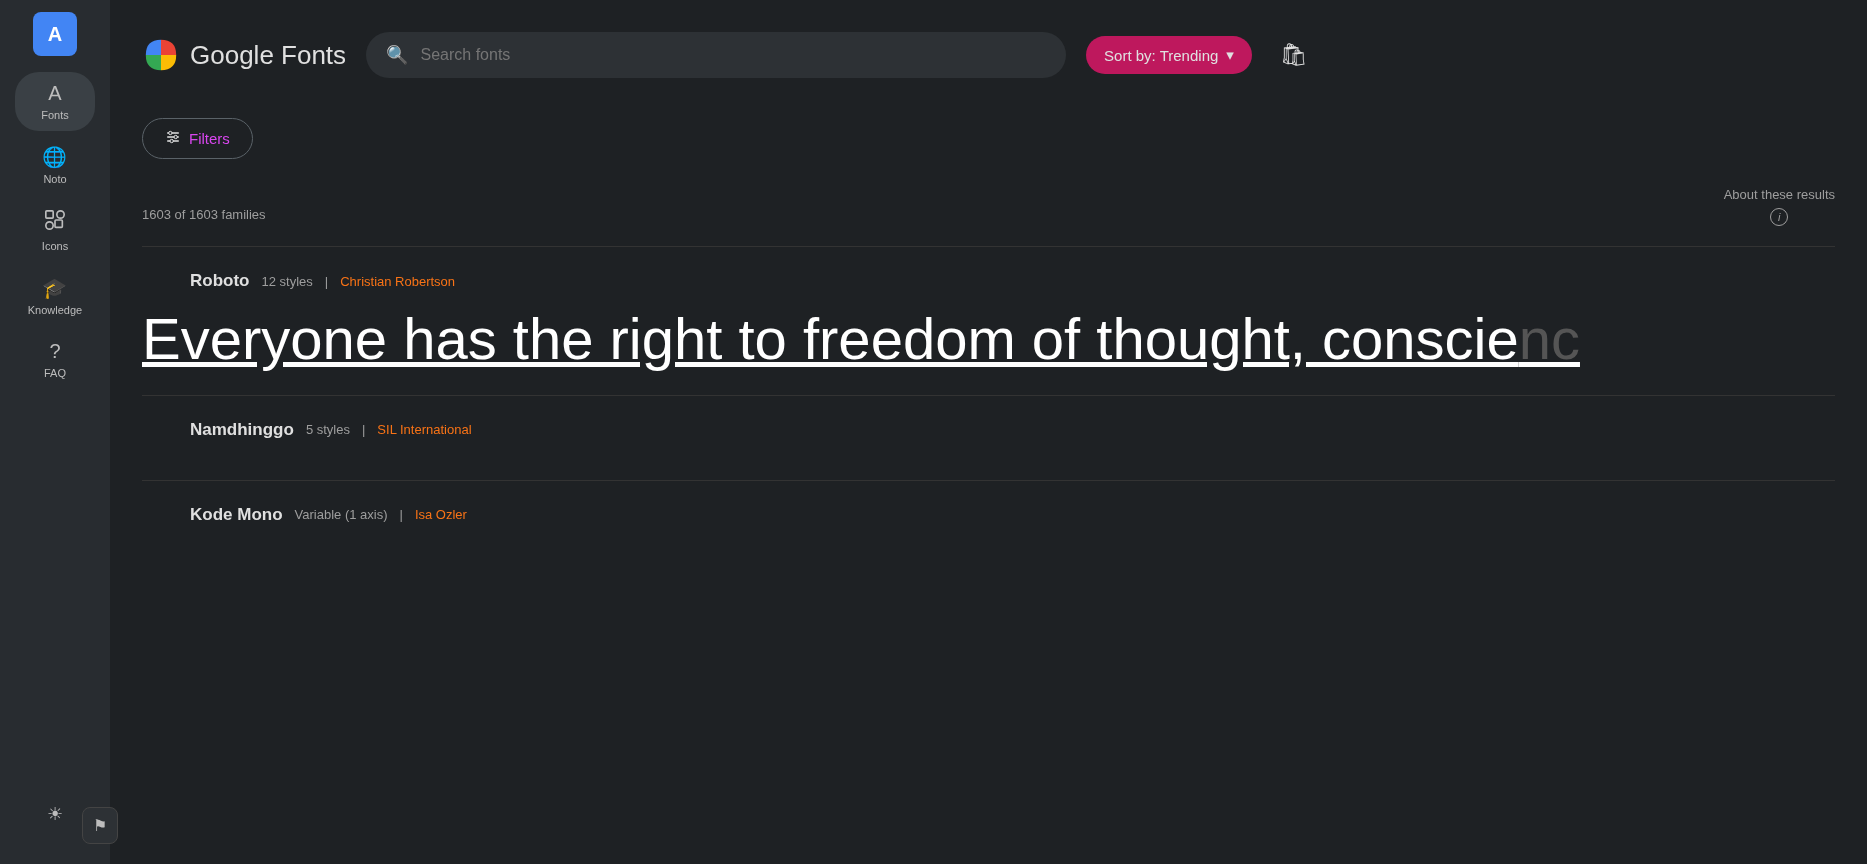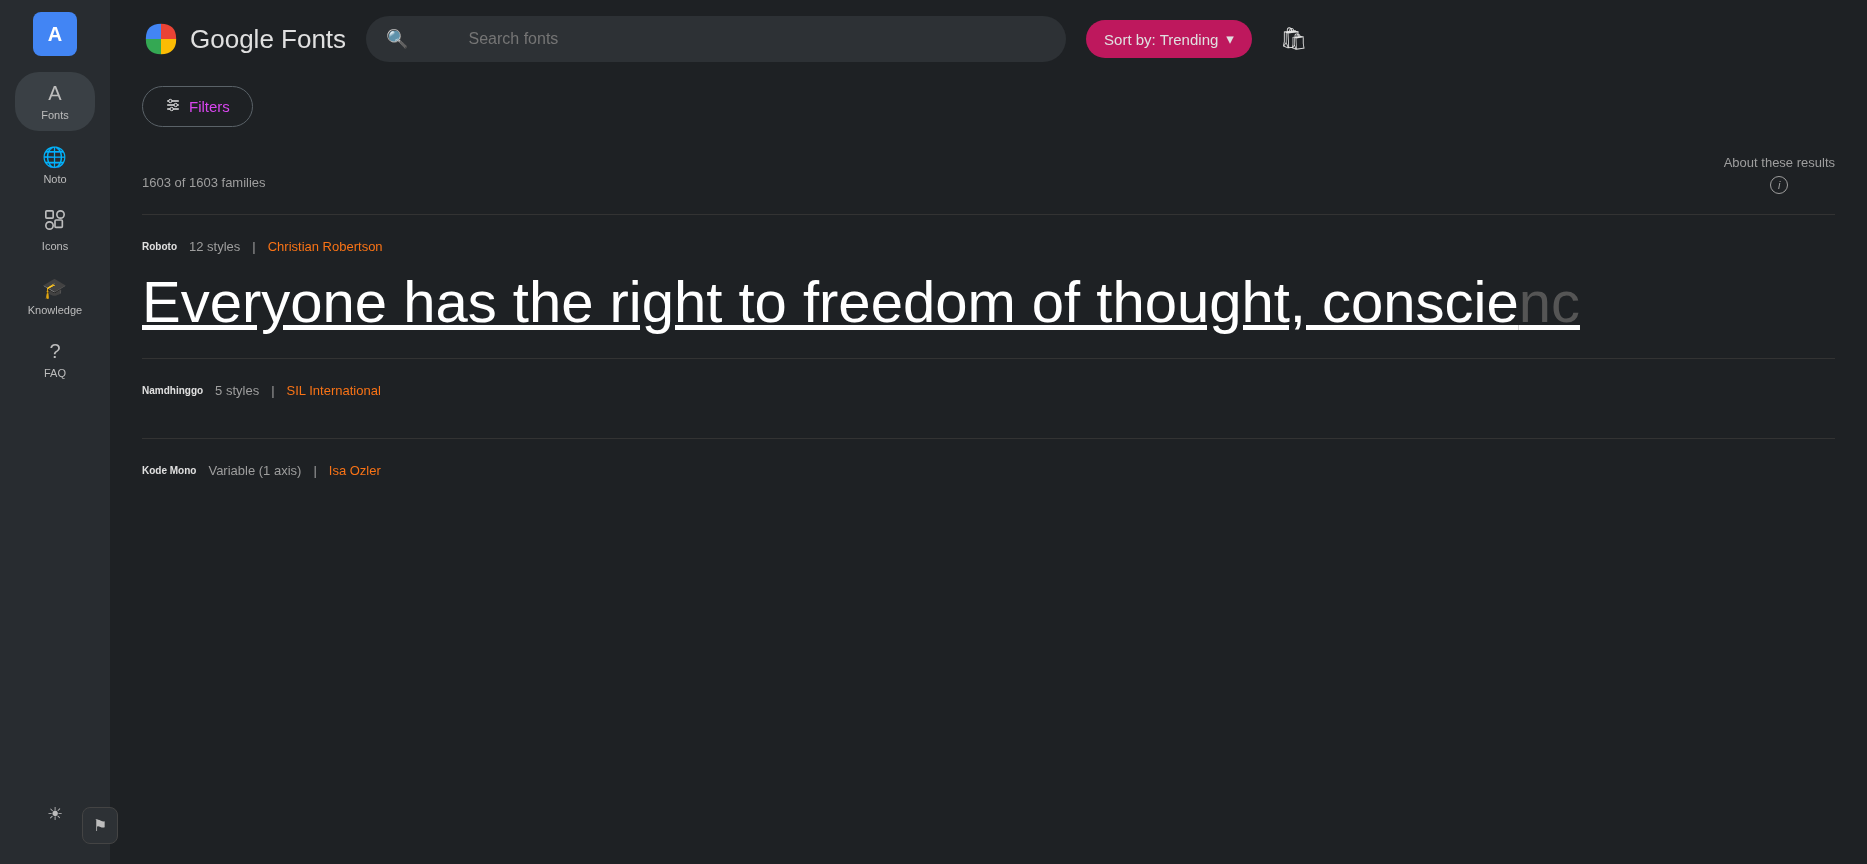--- a/index.html
+++ b/index.html
@@ -84,21 +84,21 @@
       flex: 1;
       display: flex;
       flex-direction: column;
       overflow: hidden;
     }
 
     
     .header {
       display: flex;
       align-items: center;
-      padding: 16px 32px;
+      padding: 32px 32px;
       gap: 20px;
       background: #1e2124;
     }
     .logo-area {
       display: flex;
       align-items: center;
       gap: 10px;
       text-decoration: none;
     }
     .logo-svg {
@@ -123,21 +123,20 @@
       gap: 12px;
     }
     .search-icon { font-size: 18px; color: #9e9e9e; }
     .search-input {
       background: transparent;
       border: none;
       outline: none;
       color: #e0e0e0;
       font-size: 16px;
       width: 100%;
-      margin-left: 48px;
     }
     .sort-dropdown {
       display: flex;
       align-items: center;
       gap: 8px;
       background: #be185d;
       border: none;
       border-radius: 20px;
       padding: 10px 18px;
       color: #e0e0e0;
@@ -220,23 +219,24 @@
       padding: 24px 0;
       cursor: pointer;
     }
     .font-meta {
       display: flex;
       align-items: center;
       gap: 12px;
       margin-bottom: 16px;
     }
     .font-name {
-      font-size: 10px;
+      font-size: 17px;
       font-weight: 600;
       color: #e0e0e0;
+      margin-left: 48px;
     }
     .font-styles {
       font-size: 13px;
       color: #9e9e9e;
     }
     .font-divider {
       font-size: 13px;
       color: #9e9e9e;
     }
     .font-author {

